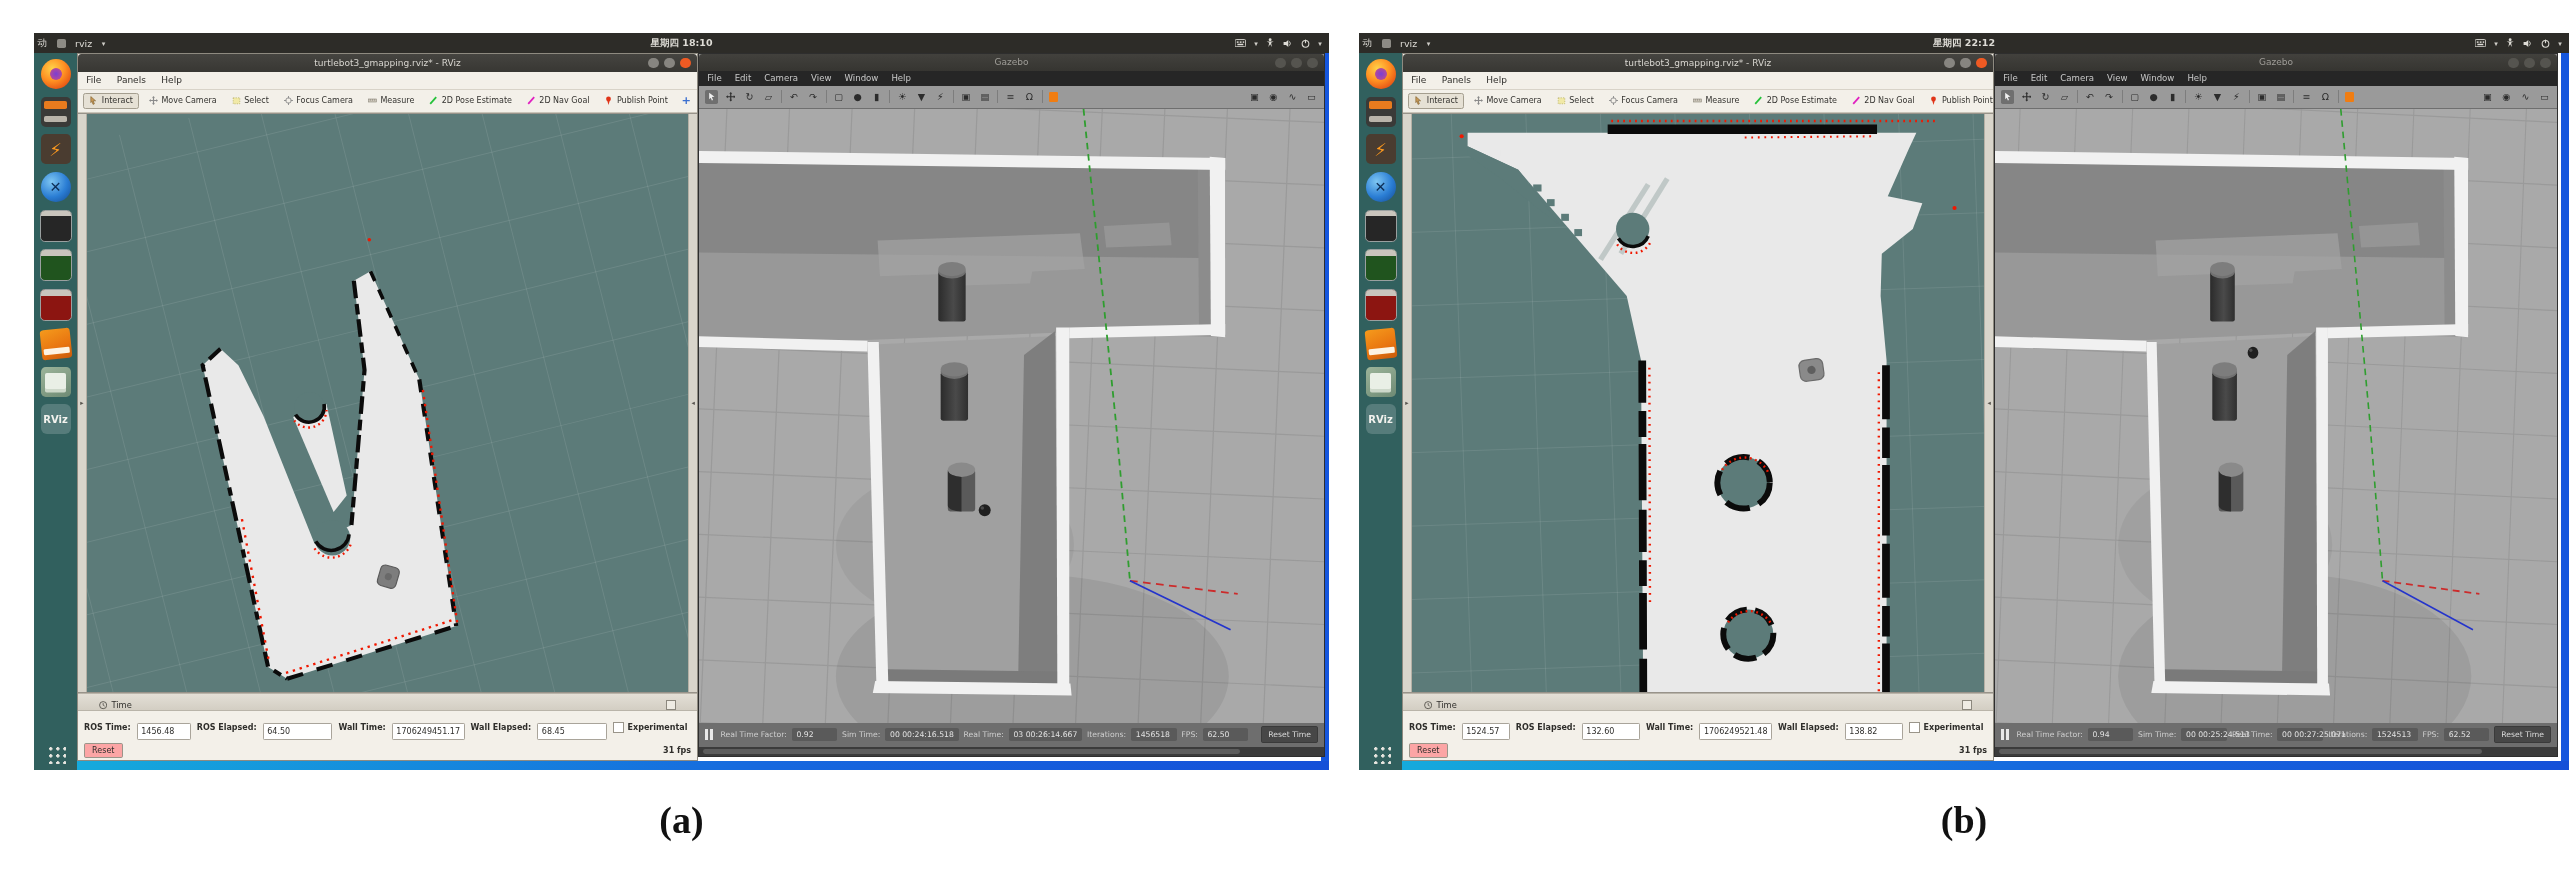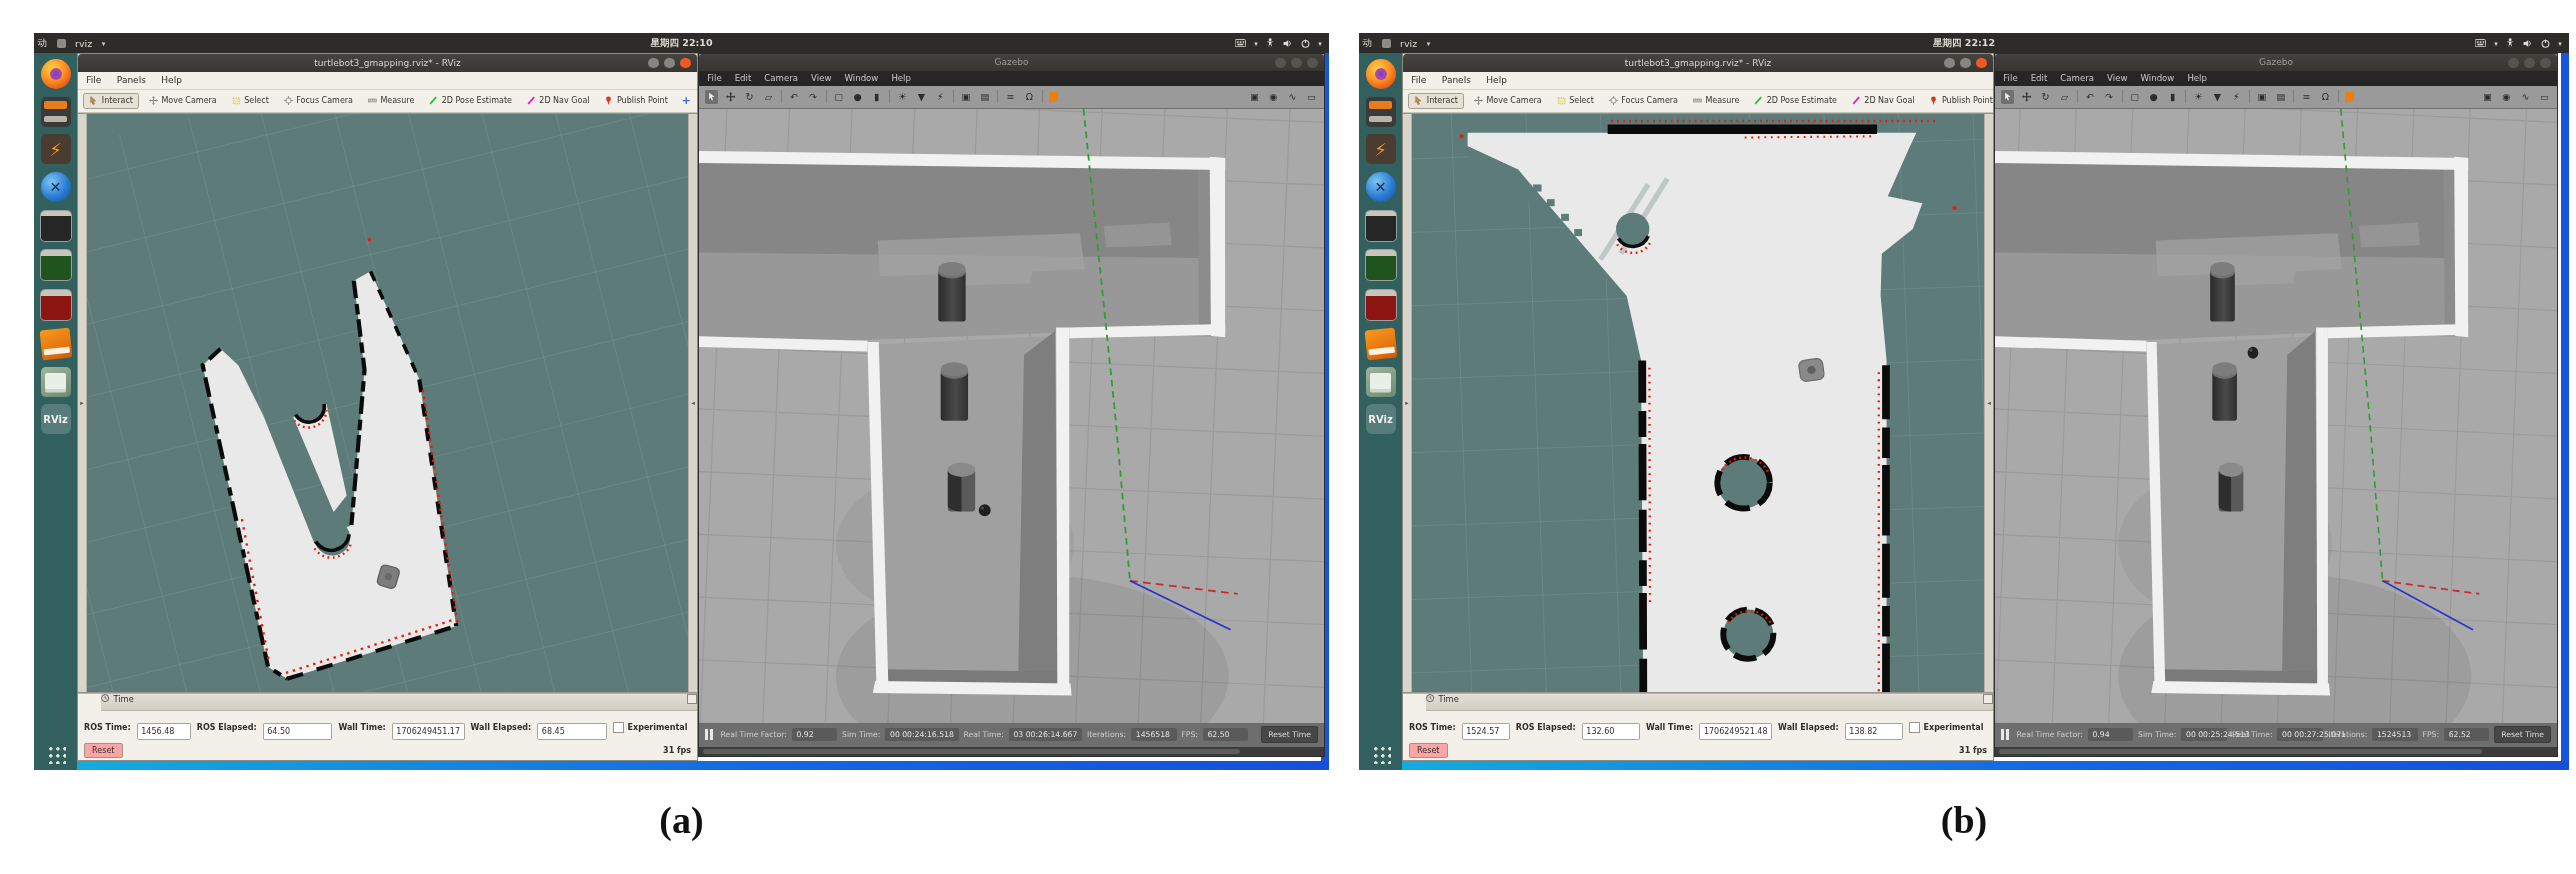--- a/index.html
+++ b/index.html
@@ -54,21 +54,21 @@
   .rtool{display:inline-flex;align-items:center;gap:3.6px;padding:2.4px 5.4px;font-size:8px;color:#33322f;border-radius:2.4px;white-space:nowrap;}
   .rtool.sel{background:#e6e1d5;border:0.6px solid #a49e8f;}
   .rtool .ric{display:inline-flex;width:9px;height:9px;}
   .rplus{color:#3b6fd0;font-weight:bold;font-size:11.3px;padding:0 4.2px;}
   .viewport{flex:1;position:relative;background:#5c7b79;overflow:hidden;border:0.6px solid #98938a;border-left:none;border-right:none;}
   .sidestrip{position:absolute;top:0;bottom:0;width:7.7px;background:#d9d5cb;color:#55524c;font-size:6.6px;display:flex;align-items:center;justify-content:center;z-index:2;}
   .sidestrip.left{left:0;border-right:0.6px solid #b5b0a5;}
   .sidestrip.right{right:0;border-left:0.6px solid #b5b0a5;}
   .mapsvg{position:absolute;left:7.7px;top:0;right:7.7px;bottom:0;width:calc(100% - 15.5px);height:100%;}
   .timepanel{height:66px;background:#f3f0e9;border-top:0.6px solid #b9b4a9;display:flex;flex-direction:column;font-size:8.3px;color:#2f2e2b;}
-  .tp-head{height:15.5px;background:linear-gradient(#e3dfd6,#d3cec3);display:flex;align-items:flex-start;gap:4.2px;padding:0 0;border-bottom:0.6px solid #b9b4a9;margin-left:23px;}
+  .tp-head{height:15.5px;background:linear-gradient(#e3dfd6,#d3cec3);display:flex;align-items:flex-end;gap:4.2px;padding:0 21px;border-bottom:0.6px solid #b9b4a9;}
   .tp-close{margin-left:auto;width:7.7px;height:7.7px;border:0.6px solid #8c887e;background:#efece4;}
   .tp-fields{display:flex;align-items:center;gap:6px;padding:4.8px 6px 2.4px 6px;}
   .tlabel{white-space:nowrap;font-weight:bold;font-size:8px;}
   .tbox{height:14.3px;background:#ffffff;border:0.6px solid #a9a49a;border-radius:1.2px;display:flex;align-items:center;padding:0 3.6px;font-size:8px;margin-top:8px;}
   .tp-foot{display:flex;align-items:center;padding:1.2px 6px;}
   .resetbtn{padding:1.8px 7.1px;background:#fca5a5;border:0.6px solid #9a958a;border-radius:1.8px;font-size:8px;}
   .fps{margin-left:auto;font-size:8px;font-weight:bold;}
   .chk{width:9px;height:9px;background:#fff;border:0.6px solid #9a958a;display:inline-block;}
   .expwrap{display:flex;align-items:center;gap:3.6px;margin-left:auto;padding-right:3.6px;}
   
@@ -105,21 +105,21 @@
 <body>
 
 <div class="panel" id="panel-a">
   <div class="topbar">
     <div class="tb-left">
       <span>动</span>
       <span class="tb-appico"></span>
       <span>rviz</span>
       <span class="caret">▾</span>
     </div>
-    <div class="tb-center">星期四 22:10</div>
+    <div class="tb-center">星期四 18:10</div>
     <div class="tb-right">
       <svg width="10.7" height="8.3" viewBox="0 0 18 14">
           <rect x="0" y="1" width="18" height="12" rx="2" fill="none" stroke="#dedcd6" stroke-width="1.6"></rect>
           <rect x="3" y="4" width="3" height="2.5" fill="#dedcd6"></rect>
           <rect x="8" y="4" width="3" height="2.5" fill="#dedcd6"></rect>
           <rect x="13" y="4" width="2.5" height="2.5" fill="#dedcd6"></rect>
           <rect x="4" y="8" width="10" height="2.5" fill="#dedcd6"></rect>
         </svg>
       <span class="caret">▾</span>
       <svg width="8.3" height="9.5" viewBox="0 0 14 16">

